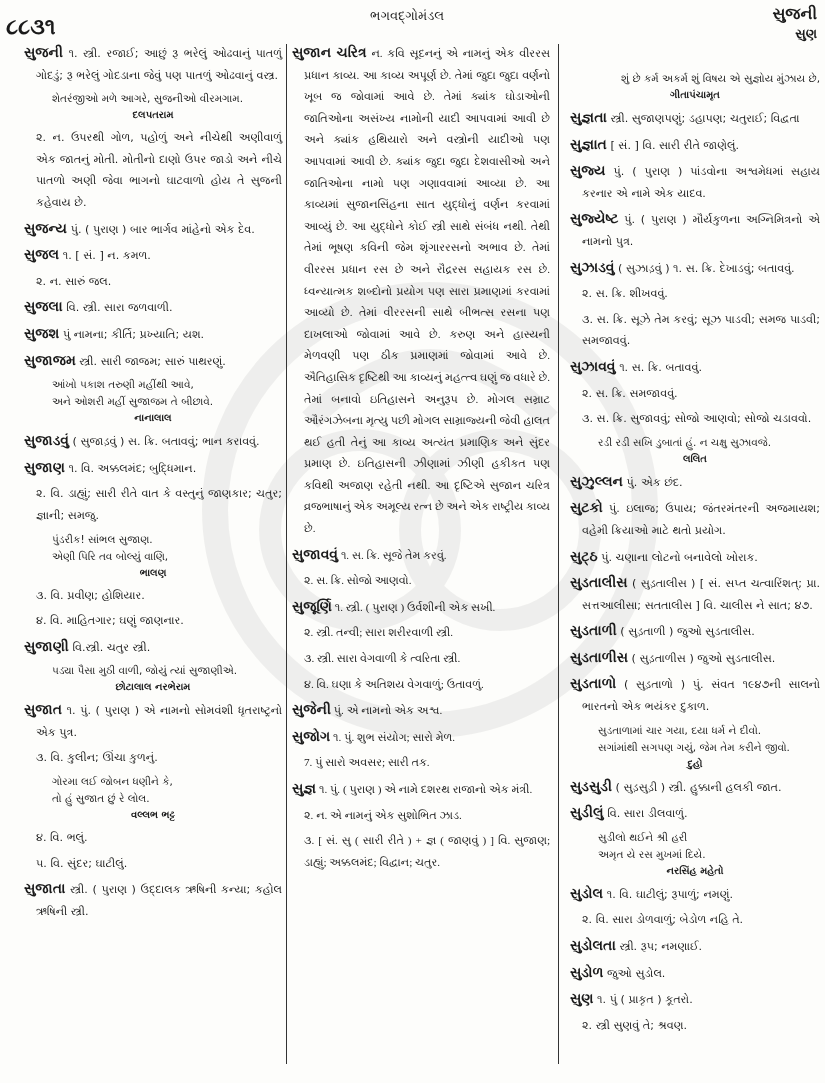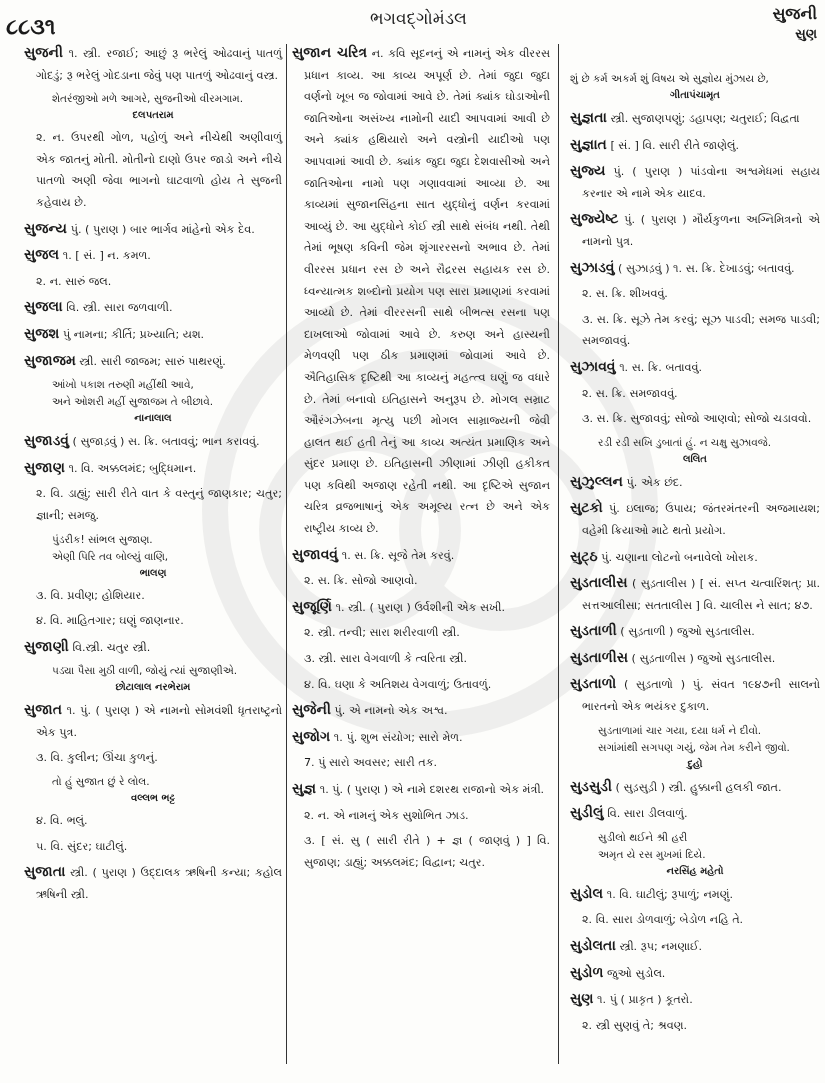--- a/index.html
+++ b/index.html
@@ -10,28 +10,28 @@
     position:relative;
   }
   .watermark {
     position:absolute; left:200px; top:280px; width:460px; height:460px;
     pointer-events:none; opacity:0.10;
   }
   .header {
     position:absolute; left:0; top:0; width:825px; height:30px;
   }
   .hdr-left { position:absolute; left:6px; top:6px; font-size:22px; font-weight:bold;margin-top:8px; }
-  .hdr-center { position:absolute; left:370px; top:8px; font-size:17px; }
+  .hdr-center { position:absolute; left:370px; top:8px; font-size:13px; }
   .hdr-right { position:absolute; right:8px; top:4px; text-align:right; font-size:16px; font-weight:bold; line-height:20px; }
   .hdr-right .sub { font-size:13px; }
   .col {
     position:absolute; top:42px; font-size:11.2px; line-height:21.6px;
   }
   .col1 { left:24px; width:258px; }
-  .col2 { left:292px; width:258px; }
+  .col2 { left:292px; width:258px;font-family:Liberation Serif, serif; }
   .col3 { left:570px; width:250px; top:38px; }
   .divider { position:absolute; width:1px; background:#333; }
   .entry { margin:0 0 4px 0; text-indent:-12px; padding-left:12px; text-align:justify; }
   .hw { font-weight:bold; font-size:14px; }
   .sense { padding-left:12px; margin:0 0 4px 0; text-align:justify; }
   .quote { padding-left:28px; font-size:10.5px; line-height:17px; margin:0; }
   .cite { text-align:center; font-size:10px; font-weight:bold; margin:0 0 4px 0; line-height:16px; }
 </style>
 </head>
 <body>
@@ -82,20 +82,21 @@
   <p class="cite">ભાલણ</p>
   <p class="sense">૩. વિ. પ્રવીણ; હોશિયાર.</p>
   <p class="sense">૪. વિ. માહિતગાર; ઘણું જાણનાર.</p>
 
   <p class="entry"><span class="hw">સુજાણી</span><span> વિ.સ્ત્રી. ચતુર સ્ત્રી.</span></p>
   <p class="quote">પડ્યા પૈસા મુઠી વાળી, જોયું ત્યાં સુજાણીએ.</p>
   <p class="cite">છોટાલાલ નરભેરામ</p>
 
   <p class="entry"><span class="hw">સુજાત</span><span> ૧. પું. ( પુરાણ ) એ નામનો સોમવંશી ધૃતરાષ્ટ્રનો એક પુત્ર.</span></p>
   <p class="sense">૩. વિ. કુલીન; ઊંચા કુળનું.</p>
+  <p class="quote">ગોરમા લઈ જોબન ધણીને કે,</p>
   <p class="quote">તો હું સુજાત છું રે લોલ.</p>
   <p class="cite">વલ્લભ ભટ્ટ</p>
   <p class="sense">૪. વિ. ભલું.</p>
   <p class="sense">૫. વિ. સુંદર; ઘાટીલું.</p>
 
   <p class="entry"><span class="hw">સુજાતા</span><span> સ્ત્રી. ( પુરાણ ) ઉદ્દાલક ઋષિની કન્યા; કહોલ ઋષિની સ્ત્રી.</span></p>
 </div>
 
 <div class="col col2">
   <p class="entry"><span class="hw">સુજાન ચરિત્ર</span><span> ન. કવિ સૂદનનું એ નામનું એક વીરરસ પ્રધાન કાવ્ય. આ કાવ્ય અપૂર્ણ છે. તેમાં જુદા જુદા વર્ણનો ખૂબ જ જોવામાં આવે છે. તેમાં ક્યાંક ઘોડાઓની જાતિઓના અસંખ્ય નામોની યાદી આપવામાં આવી છે અને ક્યાંક હથિયારો અને વસ્ત્રોની યાદીઓ પણ આપવામાં આવી છે. ક્યાંક જુદા જુદા દેશવાસીઓ અને જાતિઓના નામો પણ ગણાવવામાં આવ્યા છે. આ કાવ્યમાં સુજાનસિંહના સાત યુદ્ધોનું વર્ણન કરવામાં આવ્યું છે. આ યુદ્ધોને કોઈ સ્ત્રી સાથે સંબંધ નથી. તેથી તેમાં ભૂષણ કવિની જેમ શૃંગારરસનો અભાવ છે. તેમાં વીરરસ પ્રધાન રસ છે અને રૌદ્રરસ સહાયક રસ છે. ધ્વન્યાત્મક શબ્દોનો પ્રયોગ પણ સારા પ્રમાણમાં કરવામાં આવ્યો છે. તેમાં વીરરસની સાથે બીભત્સ રસના પણ દાખલાઓ જોવામાં આવે છે. કરુણ અને હાસ્યની મેળવણી પણ ઠીક પ્રમાણમાં જોવામાં આવે છે. ઐતિહાસિક દૃષ્ટિથી આ કાવ્યનું મહત્ત્વ ઘણું જ વધારે છે. તેમાં બનાવો ઇતિહાસને અનુરૂપ છે. મોગલ સમ્રાટ ઔરંગઝેબના મૃત્યુ પછી મોગલ સામ્રાજ્યની જેવી હાલત થઈ હતી તેનું આ કાવ્ય અત્યંત પ્રમાણિક અને સુંદર પ્રમાણ છે. ઇતિહાસની ઝીણામાં ઝીણી હકીકત પણ કવિથી અજાણ રહેતી નથી. આ દૃષ્ટિએ સુજાન ચરિત્ર વ્રજભાષાનું એક અમૂલ્ય રત્ન છે અને એક રાષ્ટ્રીય કાવ્ય છે.</span></p>
@@ -112,21 +113,21 @@
 
   <p class="entry"><span class="hw">સુજોગ</span><span> ૧. પું. શુભ સંયોગ; સારો મેળ.</span></p>
   <p class="sense">7. પું સારો અવસર; સારી તક.</p>
 
   <p class="entry"><span class="hw">સુજ્ઞ</span><span> ૧. પું. ( પુરાણ ) એ નામે દશરથ રાજાનો એક મંત્રી.</span></p>
   <p class="sense">૨. ન. એ નામનું એક સુશોભિત ઝાડ.</p>
   <p class="sense">૩. [ સં. સુ ( સારી રીતે ) + જ્ઞ ( જાણવું ) ] વિ. સુજાણ; ડાહ્યું; અક્કલમંદ; વિદ્વાન; ચતુર.</p>
 </div>
 
 <div class="col col3" style="top:70px;">
-  <p class="quote" style="padding-left:0;">શું છે કર્મ અકર્મ શું વિષય એ સુજ્ઞોય મુંઝાય છે,</p>
+  <p class="quote" style="padding-left:0;text-align:right;">શું છે કર્મ અકર્મ શું વિષય એ સુજ્ઞોય મુંઝાય છે,</p>
   <p class="cite">ગીતાપંચામૃત</p>
 
   <p class="entry"><span class="hw">સુજ્ઞતા</span><span> સ્ત્રી. સુજાણપણું; ડહાપણ; ચતુરાઈ; વિદ્વતા</span></p>
   <p class="entry"><span class="hw">સુજ્ઞાત</span><span> [ સં. ] વિ. સારી રીતે જાણેલું.</span></p>
   <p class="entry"><span class="hw">સુજ્ય</span><span> પું. ( પુરાણ ) પાંડવોના અશ્વમેધમાં સહાય કરનાર એ નામે એક યાદવ.</span></p>
   <p class="entry"><span class="hw">સુજ્યેષ્ટ</span><span> પું. ( પુરાણ ) મૌર્યકુળના અગ્નિમિત્રનો એ નામનો પુત્ર.</span></p>
 
   <p class="entry"><span class="hw">સુઝાડવું</span><span> ( સુઝાડ઼વું ) ૧. સ. ક્રિ. દેખાડવું; બતાવવું.</span></p>
   <p class="sense">૨. સ. ક્રિ. શીખવવું.</p>
   <p class="sense">૩. સ. ક્રિ. સૂઝે તેમ કરવું; સૂઝ પાડવી; સમજ પાડવી; સમજાવવું.</p>

